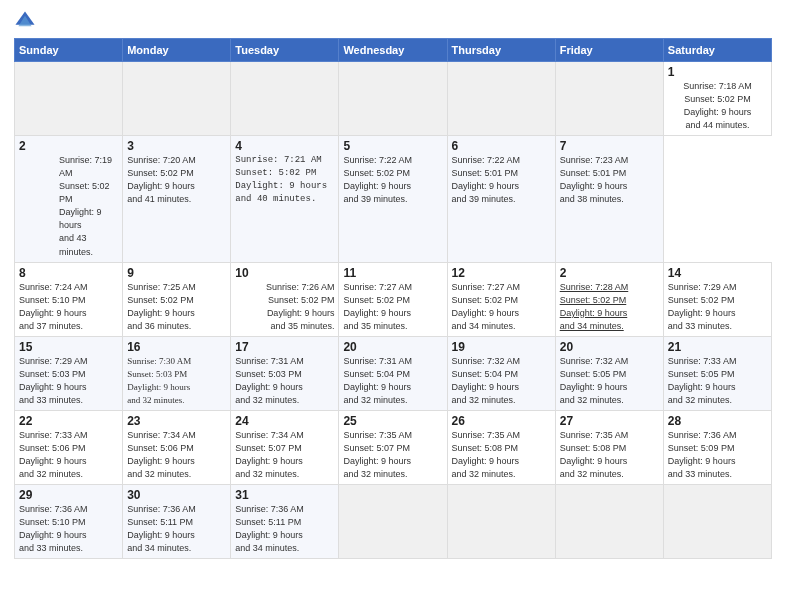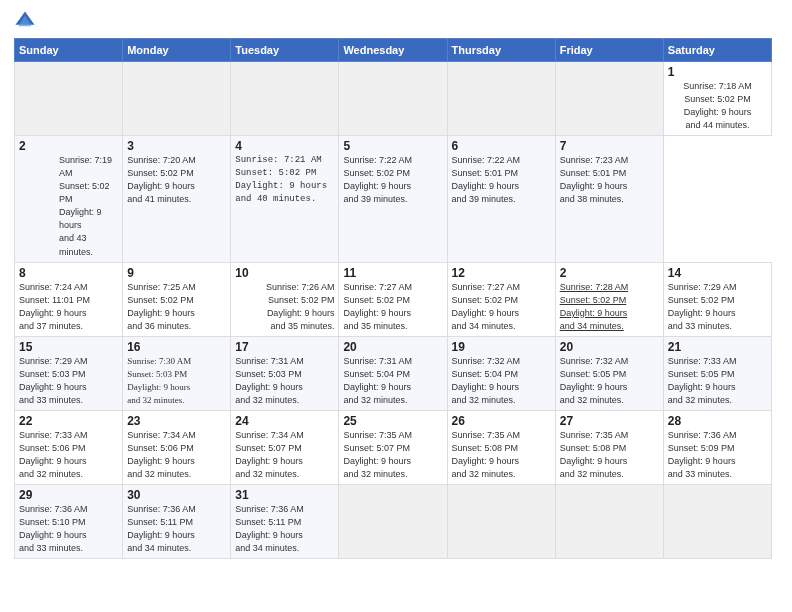--- a/index.html
+++ b/index.html
@@ -186,21 +186,21 @@
             <div class="day-info" style="white-space: pre-line;">Sunrise: 7:23 AM
 Sunset: 5:01 PM
 Daylight: 9 hours
 and 38 minutes.</div>
           </td>
         </tr>
         <tr>
           <td>
             <span class="day-number">8</span>
             <div class="day-info" style="white-space: pre-line;">Sunrise: 7:24 AM
-Sunset: 11:01 PM
+Sunset: 5:10 PM
 Daylight: 9 hours
 and 37 minutes.</div>
           </td>
           <td>
             <span class="day-number">9</span>
             <div class="day-info" style="white-space: pre-line;">Sunrise: 7:25 AM
 Sunset: 5:02 PM
 Daylight: 9 hours
 and 36 minutes.</div>
           </td>

